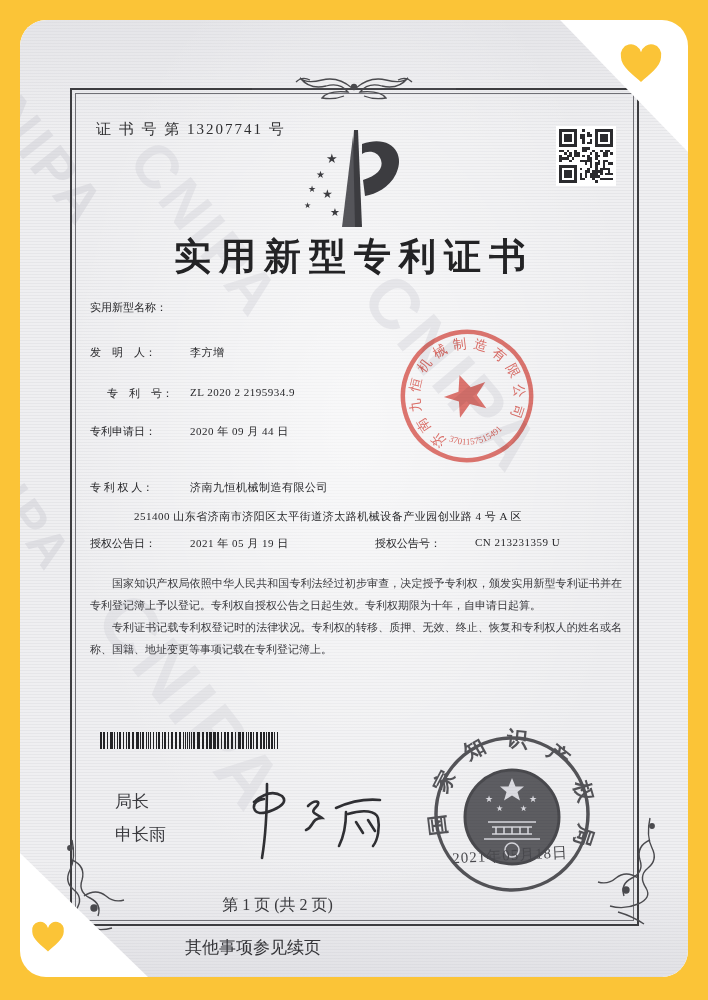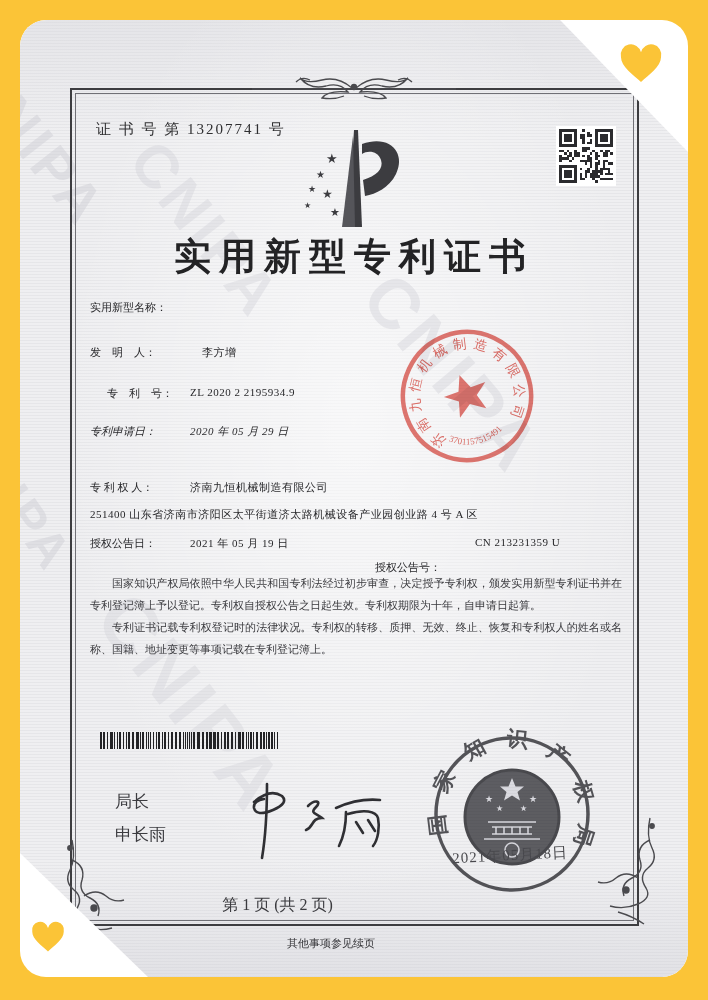--- a/index.html
+++ b/index.html
@@ -40,37 +40,37 @@
   }
   .title{
     position:absolute;left:0;top:206px;width:668px;text-align:center;
     font-size:37px;font-weight:bold;letter-spacing:8px;color:#232325;margin-top:6px;
   }
   .logo{position:absolute;left:276px;top:110px;}
   .qr{position:absolute;left:536px;top:106px;background:#fff;padding:3px;}
   .row{position:absolute;left:70px;width:540px;display:flex;font-size:11px;color:#28282b;}
   .row .lbl{flex:0 0 100px;white-space:nowrap;}
   .row .val{letter-spacing:.5px;}
-  .addr .val{width:440px;line-height:18px;}
+  .addr .val{width:440px;line-height:23px;margin-left:44px;}
   .pair2{position:absolute;left:285px;top:0;display:flex;}
-  .pair2 .lbl{flex:0 0 100px;margin-top:24px;}
+  .pair2 .lbl{flex:0 0 100px;}
   .paras{
     position:absolute;left:70px;top:552px;width:532px;
     font-size:11px;line-height:22px;color:#3a3a3e;text-align:justify;
   }
   .paras p{margin:0;text-indent:2em;}
   .red-seal{position:absolute;left:367px;top:296px;opacity:.9;mix-blend-mode:multiply;transform:rotate(-20deg);}
   .barcode{position:absolute;left:80px;top:712px;}
   .director{position:absolute;left:95px;top:770px;font-size:17px;color:#3c3c40;
     font-family:Liberation Sans, sans-serif;}
   .director div{margin-bottom:10px;}
   .signature{position:absolute;left:200px;top:752px;}
   .official-seal{position:absolute;left:405px;top:707px;mix-blend-mode:multiply;opacity:.92;}
   .page-info{position:absolute;left:170px;top:875px;width:175px;text-align:center;font-size:16px;color:#3a3a3e;}
-  .cont-note{position:absolute;left:165px;top:916px;width:190px;text-align:right;font-size:11px;color:#333337;}
+  .cont-note{position:absolute;left:165px;top:916px;width:190px;text-align:left;font-size:17px;color:#333337;}
   .heart{position:absolute;}
   .ornament{position:absolute;}
 </style>
 </head>
 <body>
 
 <div class="card">
 
   <div class="photo">
 
@@ -338,31 +338,31 @@
         <rect x="4" y="20" width="1" height="1" fill="#2b2b2e"></rect>
         <rect x="5" y="20" width="1" height="1" fill="#2b2b2e"></rect>
         <rect x="6" y="20" width="1" height="1" fill="#2b2b2e"></rect>
       </svg>
 
     <div class="title">实用新型专利证书</div>
 
     <div class="row" style="top:280px;">
       <span class="lbl">实用新型名称：</span>
     </div>
-    <div class="row" style="top:325px;gap:12px;">
+    <div class="row" style="top:325px;">
       <span class="lbl">发　明　人：</span>
       <span class="val">李方增</span>
     </div>
     <div class="row" style="top:366px;text-align:center;">
       <span class="lbl">专　利　号：</span>
       <span class="val">ZL 2020 2 2195934.9</span>
     </div>
-    <div class="row" style="top:404px;font-style:italic;">
+    <div class="row" style="top:404px;">
       <span class="lbl">专利申请日：</span>
-      <span class="val">2020 年 05 月 29 日</span>
+      <span class="val">2020 年 09 月 44 日</span>
     </div>
     <div class="row" style="top:460px;">
       <span class="lbl">专 利 权 人：</span>
       <span class="val">济南九恒机械制造有限公司</span>
     </div>
     <div class="row addr" style="top:485px;">
       <span class="val">251400 山东省济南市济阳区太平街道济太路机械设备产业园创业路 4 号 A 区</span>
     </div>
     <div class="row" style="top:516px;">
       <span class="lbl">授权公告日：</span>

